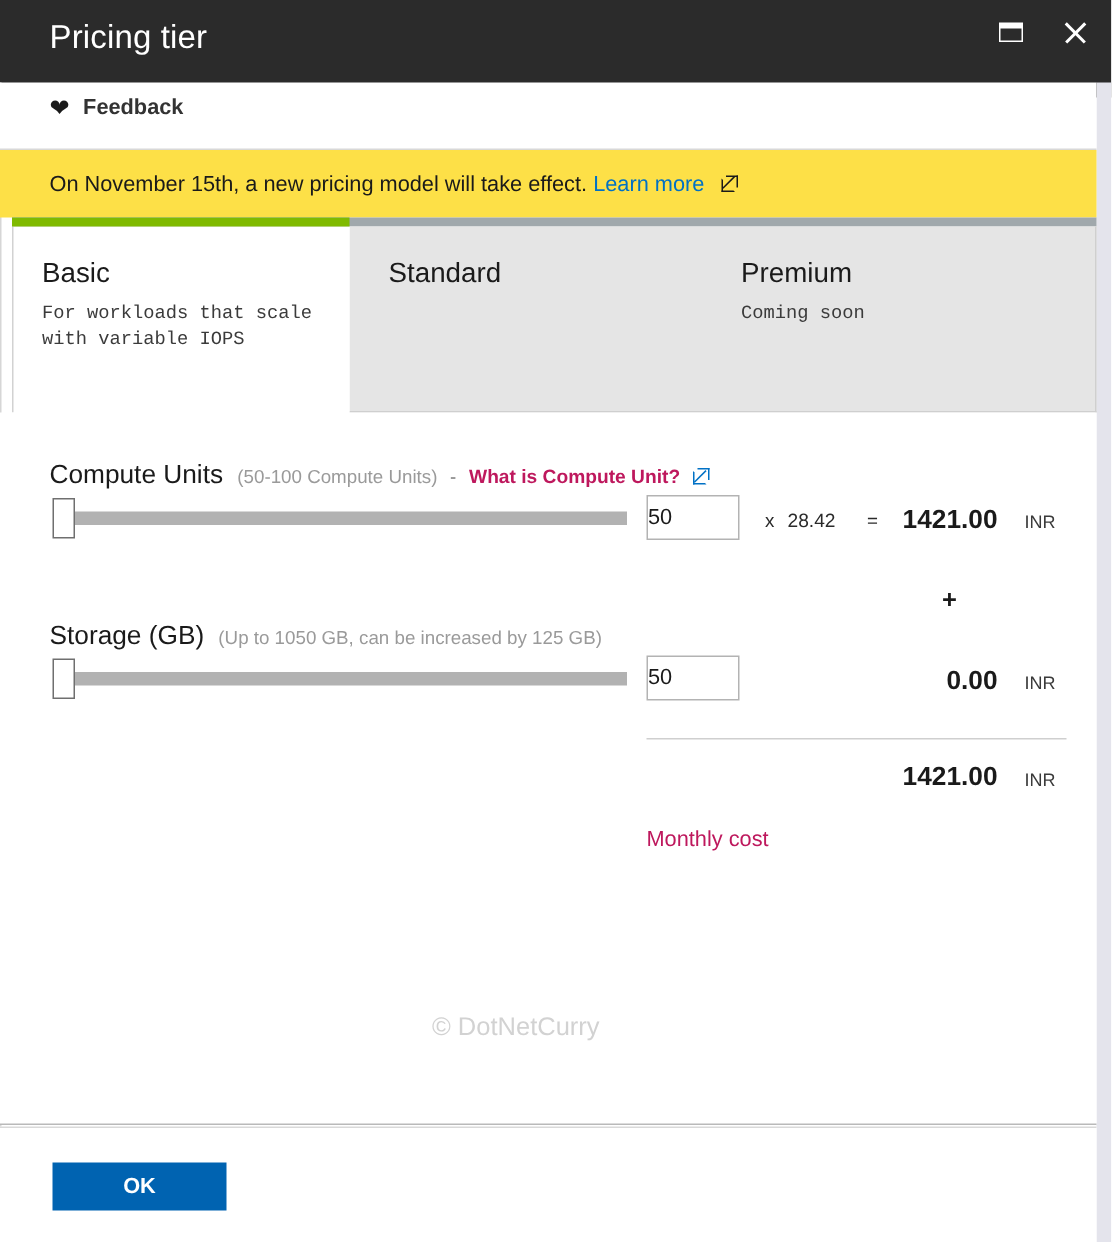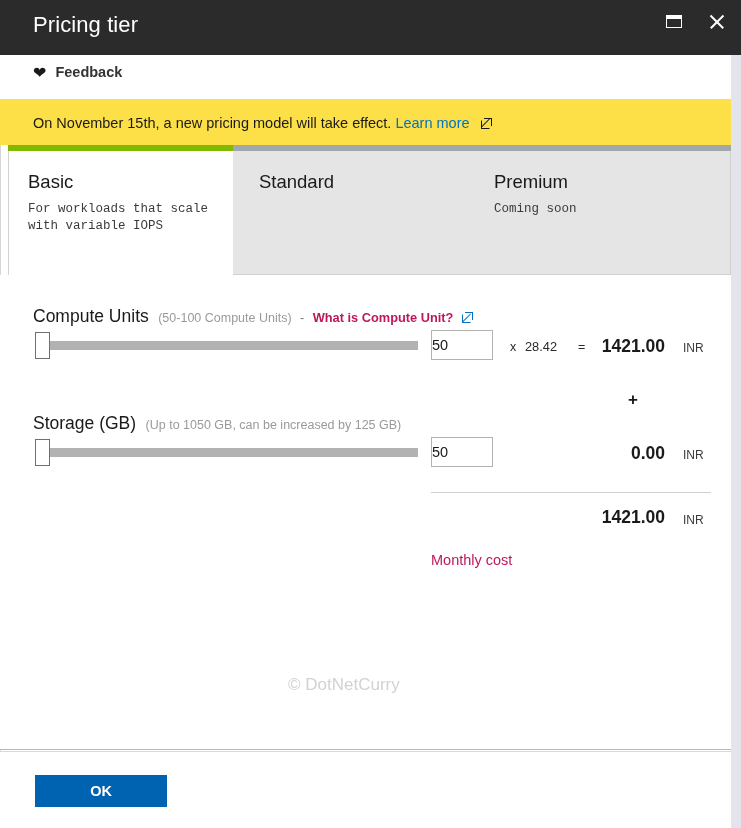--- a/index.html
+++ b/index.html
@@ -343,21 +343,21 @@
   .footer {
     position: absolute;
     left: 0; top: 751px;
     width: 731px; height: 77px;
     background: #ffffff;
     border-top: 1px solid #d9d9d9;
   }
   .ok-button {
     position: absolute;
     left: 35px; top: 23px;
-    width: 132px; height: 32px;
+    width: 116px; height: 32px;
     background: #0063b1;
     color: #ffffff;
     font-size: 14.5px;
     font-weight: bold;
     border: none;
     cursor: pointer;
     font-family: "Liberation Sans", sans-serif;
   }
 
   

